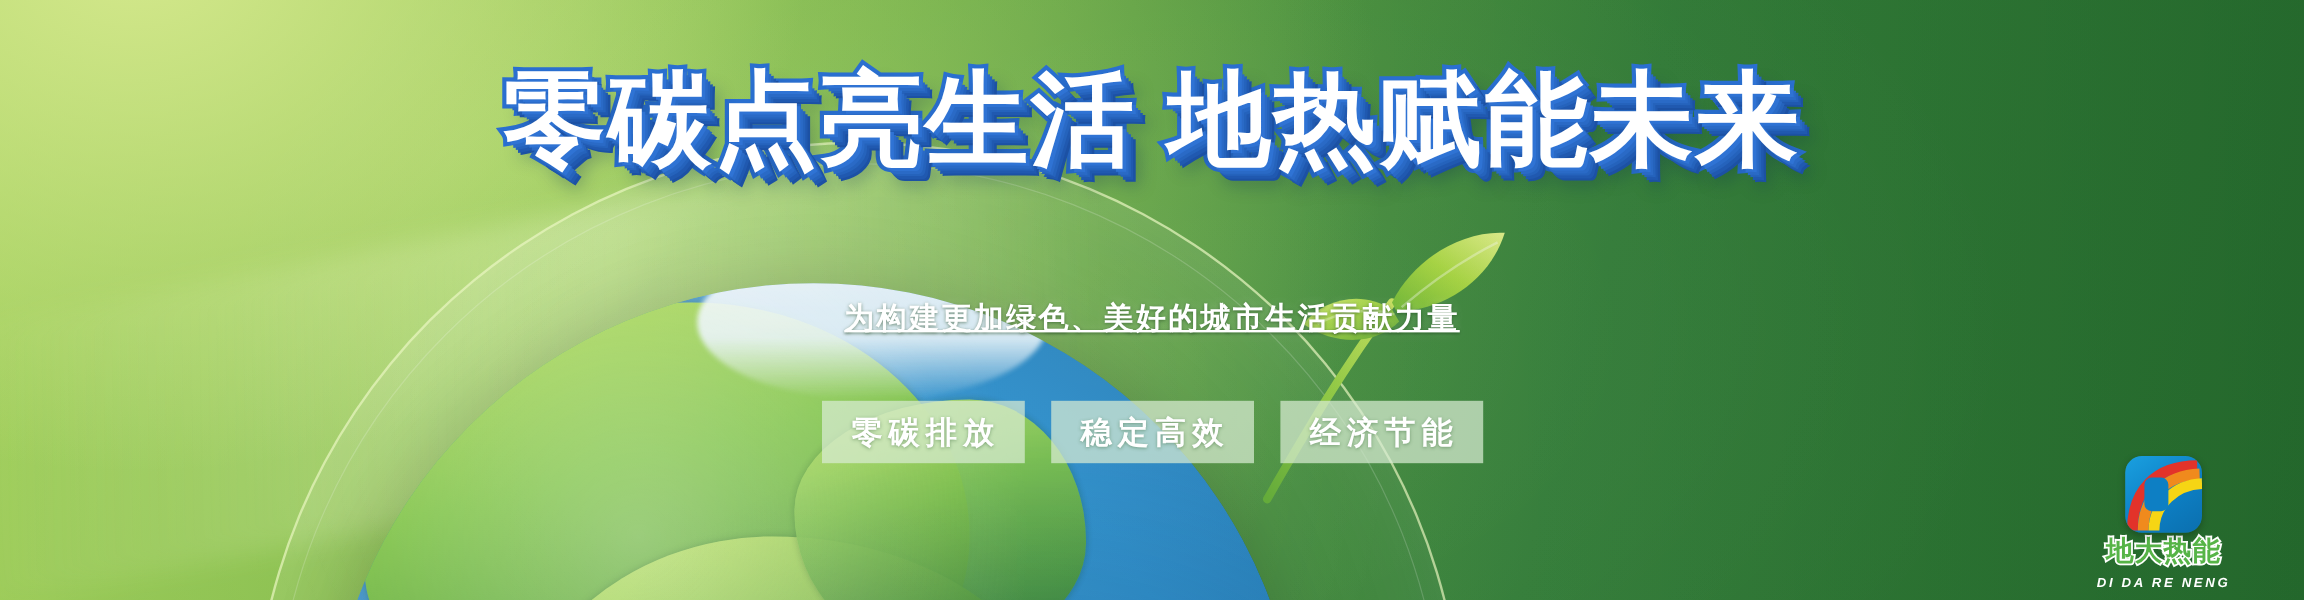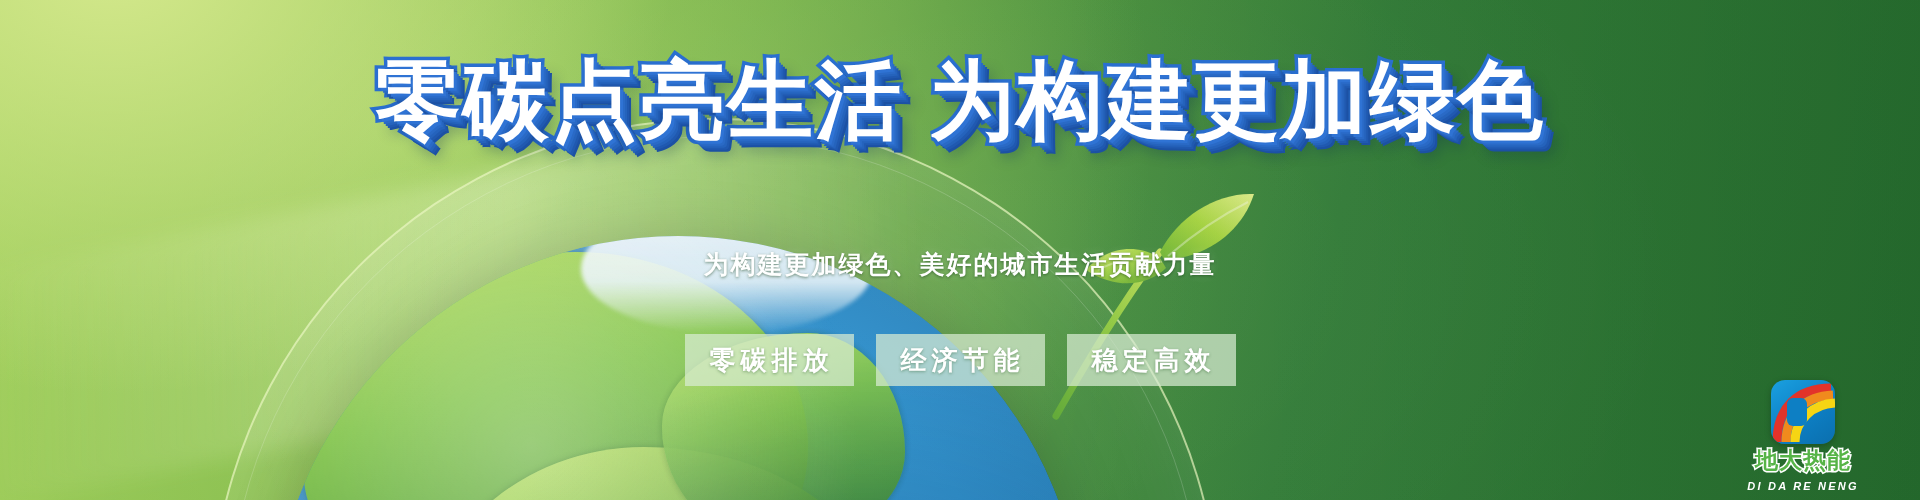--- a/index.html
+++ b/index.html
@@ -124,20 +124,21 @@
     position:absolute;
     left:0; right:0; top:248px;
     text-align:center;
     font-family:"DejaVu Sans","Liberation Sans",sans-serif;
     font-size:25px;
     font-weight:bold;
     letter-spacing:2px;
     color:#ffffff;
     text-shadow:0 1px 3px rgba(20,60,20,.55), 0 0 10px rgba(255,255,255,.18);
     white-space:nowrap;
+    text-decoration:underline;
   }
 
   .badges {
     position:absolute;
     left:0; right:0; top:334px;
     display:flex;
     justify-content:center;
     align-items:center;
     gap:22px;
   }
@@ -248,29 +249,29 @@
       <path d="M140 136 C168 112 196 94 220 82" stroke="rgba(255,255,255,.35)" stroke-width="2" fill="none"></path>
       <path d="M134 142 C112 136 88 140 70 150" stroke="rgba(255,255,255,.30)" stroke-width="2" fill="none"></path>
     </svg>
   </div>
 
   <div class="bg-vignette"></div>
 
   <div class="content">
 
     <h1 class="title">
-      <span>零碳点亮生活</span><span class="gap"></span><span>为构建更加绿色</span>
+      <span>零碳点亮生活</span><span class="gap"></span><span>地热赋能未来</span>
     </h1>
 
     <div class="subtitle">为构建更加绿色、美好的城市生活贡献力量</div>
 
     <div class="badges">
       <div class="badge">零碳排放</div>
+      <div class="badge">稳定高效</div>
       <div class="badge">经济节能</div>
-      <div class="badge">稳定高效</div>
     </div>
 
     <div class="logo">
       <div class="logo-mark">
         <svg width="64" height="64" viewBox="0 0 64 64">
           <g>
             <path d="M6 62 C6 28 26 8 60 8" stroke="#e2332a" stroke-width="9" fill="none" stroke-linecap="butt"></path>
             <path d="M15 62 C15 34 34 16 62 15" stroke="#f08a1d" stroke-width="9" fill="none" stroke-linecap="butt"></path>
             <path d="M24 62 C24 40 42 24 64 23" stroke="#f6d514" stroke-width="9" fill="none" stroke-linecap="butt"></path>
           </g>

